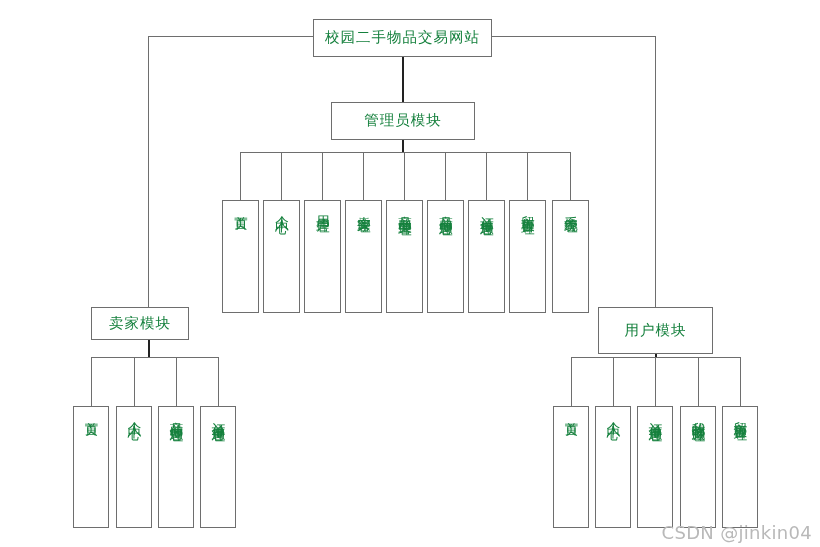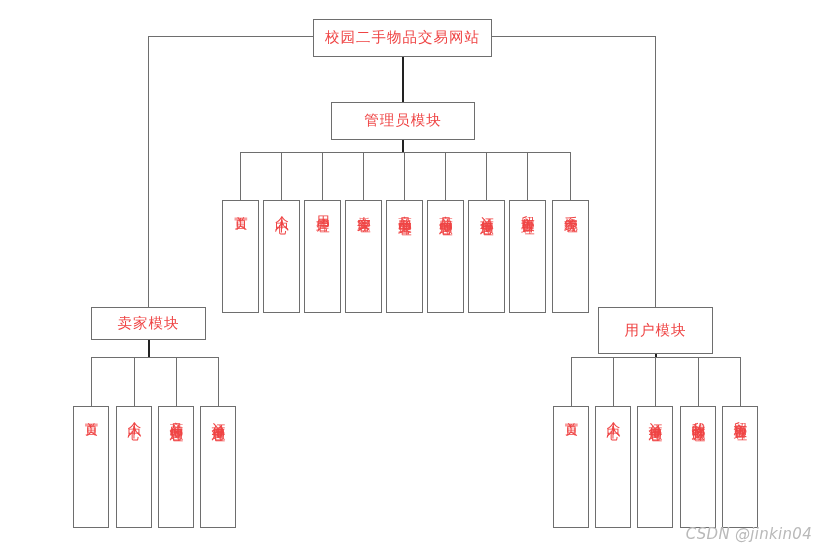--- a/index.html
+++ b/index.html
@@ -20,21 +20,21 @@
   }
   
   .node {
     position: absolute;
     box-sizing: border-box;
     border: 1px solid #6e6e6e;
     background: #ffffff;
     display: flex;
     align-items: center;
     justify-content: center;
-    color: #ef4444;
+    color: #15803d;
     z-index: 3;
   }
   .node.horizontal {
     font-size: 14.5px;
     letter-spacing: 1px;
     line-height: 1.2;
   }
   
   .node.vertical {
     font-size: 13.5px;
@@ -58,27 +58,26 @@
   }
   .line.h { height: 1px; }
   .line.v { width: 1px; }
   .line.dark { background: #222222; width: 2px; }
 
   
   #watermark {
     position: absolute;
     right: 8px;
     bottom: 4px;
-    font-size: 15px;
+    font-size: 18px;
     color: #b9b9b9;
     font-family: "DejaVu Sans", "Liberation Sans", sans-serif;
     letter-spacing: 0.3px;
     z-index: 5;
     user-select: none;
-    font-style: italic;
   }
 </style>
 </head>
 <body>
 
 <div id="diagram-canvas">
 
   <div class="node horizontal" style="left:313px; top:19px; width:179px; height:38px;">
     <span>校园二手物品交易网站</span>
   </div>
@@ -130,21 +129,21 @@
   <div class="node vertical" style="left:468px; top:200px; width:37px; height:113px;">
     <span class="vlabel">订单信息管理</span>
   </div>
   <div class="node vertical" style="left:509px; top:200px; width:37px; height:113px;">
     <span class="vlabel">留言板管理</span>
   </div>
   <div class="node vertical" style="left:552px; top:200px; width:37px; height:113px;">
     <span class="vlabel">系统管理</span>
   </div>
 
-  <div class="node horizontal" style="left:91px; top:307px; width:115px; height:33px;">
+  <div class="node horizontal" style="left:91px; top:307px; width:98px; height:33px;">
     <span>卖家模块</span>
   </div>
   <div class="line v dark" style="left:148px; top:340px; width:2px; height:18px;"></div>
   <div class="line h" style="left:91px; top:357px; width:128px; height:1px;"></div>
 
   <div class="line v" style="left:91px; top:357px; width:1px; height:49px;"></div>
   <div class="line v" style="left:134px; top:357px; width:1px; height:49px;"></div>
   <div class="line v" style="left:176px; top:357px; width:1px; height:49px;"></div>
   <div class="line v" style="left:218px; top:357px; width:1px; height:49px;"></div>
 

